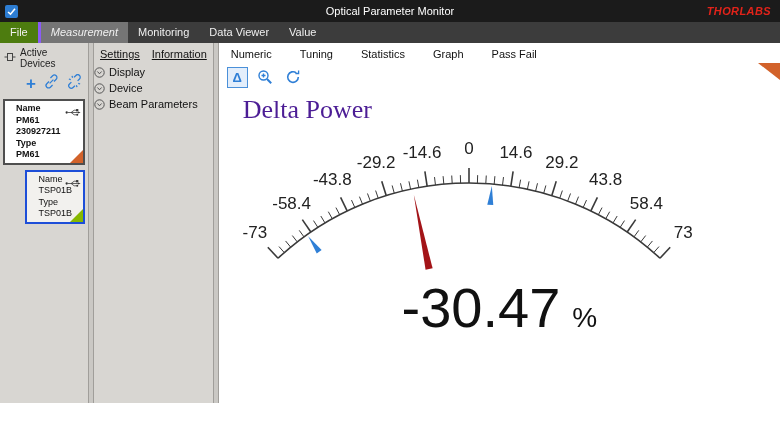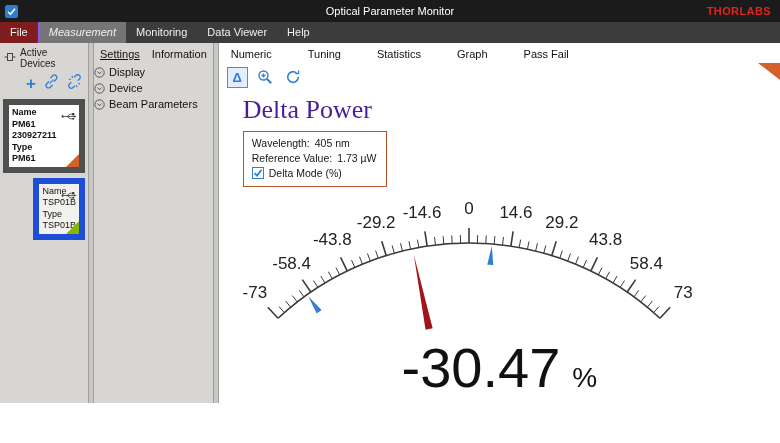--- a/index.html
+++ b/index.html
@@ -4,53 +4,53 @@
 <style>
   * { box-sizing: border-box; margin: 0; padding: 0; }
   html,body { width:780px; height:443px; overflow:hidden;
     font-family:"Liberation Sans","DejaVu Sans",sans-serif; }
   .window { width:780px; height:403px; display:flex; flex-direction:column; background:#d8d6d2; }
 
   
   .titlebar { flex:0 0 22px; background:#1b1b1b; color:#fff; display:flex; align-items:center; position:relative; }
   .titlebar .app-icon { margin-left:5px; display:flex; }
   .titlebar .title { position:absolute; left:0; right:0; text-align:center; font-size:11px; }
-  .titlebar .brand { margin-left:auto; margin-right:9px; color:#e2231a; font-weight:700; 
+  .titlebar .brand { margin-left:auto; margin-right:9px; color:#e2231a; font-weight:700; font-style:italic;
     font-size:11px; letter-spacing:.4px; z-index:1; }
 
   
   .menubar { flex:0 0 21px; background:#3c3c3c; display:flex; font-size:11px; color:#f0f0f0; }
   .menu-item { padding:0 10px; line-height:21px; cursor:default; }
-  .menu-item.file-tab { background:#7f1d1d; border-right:1px solid #8b5cf6; }
+  .menu-item.file-tab { background:#4d7c0f; border-right:3px solid #8b5cf6; }
   .menu-item.selected { background:#757575;font-style:italic; }
 
   .content { flex:1; display:flex; min-height:0; }
   .splitter { flex:0 0 6px; background:#cac8c4; border-left:1px solid #a09e9a; border-right:1px solid #a09e9a; }
 
   
   .left-panel { flex:0 0 88px; background:#d8d6d2; display:flex; flex-direction:column;align-items:flex-end; }
   .panel-header { display:flex; align-items:center; gap:4px; padding:4px 4px 2px; font-size:10px; color:#222; }
   .device-toolbar { display:flex; align-items:center; gap:8px; padding:3px 6px 6px; }
   .plus-icon { color:#2f7fd6; font-size:17px; font-weight:700; line-height:14px; }
-  .device-card { position:relative; margin:0 3px 5px; padding:2px 3px; background:#f2f1ee; border:6px solid #1d4ed8; min-height:54px; }
+  .device-card { position:relative; margin:0 3px 5px; padding:2px 11px; background:#f2f1ee; border:2px solid #1d4ed8; min-height:54px; }
   .device-card.selected { background:#ffffff; border-color:#4f4f4f; font-weight:700; }
   .device-card .row { font-size:9px; line-height:11.5px; color:#111; }
   .usb-icon { position:absolute; top:2px; right:2px; }
   .corner { position:absolute; right:0; bottom:0; width:0; height:0;
     border-bottom:13px solid #d2622a; border-left:13px solid transparent; }
 
   
   .mid-panel { flex:0 0 108px; background:#d8d6d2; font-size:11px; color:#111; }
-  .mid-tabs { display:flex; gap:12px; padding:5px 6px 4px; }
+  .mid-tabs { display:flex; gap:12px; padding:5px 6px 4px;text-decoration:underline; }
   .mid-tab.active { text-decoration:underline; }
   .tree-item { display:flex; align-items:center; gap:4px; padding:1px 0; line-height:14px; }
 
   
   .main-panel { flex:1; background:#fff; position:relative; display:flex; flex-direction:column; overflow:hidden; }
-  .main-tabs { display:flex; gap:36px; padding:5px 0 3px 12px; font-size:11px; color:#111; }
+  .main-tabs { display:flex; gap:28px; padding:5px 0 3px 12px; font-size:11px; color:#111; }
   .main-tab.active { }
   .main-toolbar { display:flex; align-items:center; gap:7px; padding:2px 0 2px 8px; height:28px; }
   .tool-btn { width:21px; height:21px; display:flex; align-items:center; justify-content:center; }
   .tool-btn.delta { border:1px solid #4a90d9; background:#e3eefb; color:#2f7fd6; font-size:13px; font-weight:700; }
   .corner-main { position:absolute; top:20px; right:0; width:0; height:0;
     border-top:17px solid #d2622a; border-left:22px solid transparent; }
 
   .gauge-title { font-size:26px; color:#4c1d95; padding:4px 0 2px 24px;font-family:Liberation Serif, serif; }
   .info-box { margin:4px 0 0 24px; border:1px solid #b4552a; align-self:flex-start;
     padding:2px 10px 4px 8px; font-size:10.5px; color:#161616; background:#fff; }
@@ -78,21 +78,21 @@
     </span>
     <span class="title">Optical Parameter Monitor</span>
     <span class="brand">THORLABS</span>
   </div>
 
   <div class="menubar">
     <span class="menu-item file-tab">File</span>
     <span class="menu-item selected">Measurement</span>
     <span class="menu-item">Monitoring</span>
     <span class="menu-item">Data Viewer</span>
-    <span class="menu-item">Help</span>
+    <span class="menu-item">Value</span>
   </div>
 
   <div class="content">
 
     <div class="left-panel">
       <div class="panel-header">
         <span>
           <svg width="12" height="10" viewBox="0 0 12 10" stroke="#444" fill="none">
               <path d="M0.5 5 H3.5 M8.5 5 H11.5"></path>
               <rect x="3.5" y="1.5" width="5" height="7"></rect>
@@ -211,38 +211,20 @@
           <svg width="16" height="16" viewBox="0 0 16 16" fill="none" stroke="#2f7fd6" stroke-width="1.6">
               <path d="M13.3 8 a5.3 5.3 0 1 1 -2.1 -4.2"></path>
               <path d="M13.6 1.4 v3.1 h-3.1" stroke-width="1.3"></path>
             </svg>
         </span>
       </div>
       <span class="corner-main"></span>
 
       <div class="gauge-title">Delta Power</div>
 
-      <div class="info-box">
-        <div class="info-row">
-          <span>Wavelength:</span>
-          <span>405 nm</span>
-        </div>
-        <div class="info-row">
-          <span>Reference Value:</span>
-          <span>1.73 µW</span>
-        </div>
-        <div class="info-row">
-          <span class="checkbox">
-            <svg width="10" height="10" viewBox="0 0 10 10" fill="none" stroke="#2f7fd6" stroke-width="1.8">
-                <path d="M1.5 5.2 L4 7.6 L8.6 1.8"></path>
-              </svg>
-          </span>
-          <span>Delta Mode (%)</span>
-        </div>
-      </div>
 
       <div class="gauge-wrap">
         <svg id="gauge-svg" viewBox="30 18 500 150">
             <path d="M 89.04045918250043 147.22096354663225 A 280 280 0 0 1 470.9595408174996 147.22096354663225" fill="none" stroke="#3a3a3a" stroke-width="1.6"></path>
             <line x1="89.04045918250043" y1="147.22096354663225" x2="78.81048378156294" y2="136.25065802234468" stroke="#3a3a3a" stroke-width="1.6"></line>
             <line x1="95.27297161115268" y1="141.58154790364512" x2="89.99505651432847" y2="135.56959212946356" stroke="#3a3a3a" stroke-width="1"></line>
             <line x1="101.67194387409788" y1="136.13174295798584" x2="96.57685655621498" y2="129.96407847107116" stroke="#3a3a3a" stroke-width="1"></line>
             <line x1="108.23160977744521" y1="130.87645959701135" x2="103.32394148537225" y2="124.55864415692596" stroke="#3a3a3a" stroke-width="1"></line>
             <line x1="114.9460583242562" y1="125.82043342224708" x2="110.23023141923494" y2="119.35816009145415" stroke="#3a3a3a" stroke-width="1"></line>
             <line x1="121.8092390410174" y1="120.96822048207736" x2="113.33473398964333" y2="108.59151800790292" stroke="#3a3a3a" stroke-width="1.6"></line>

